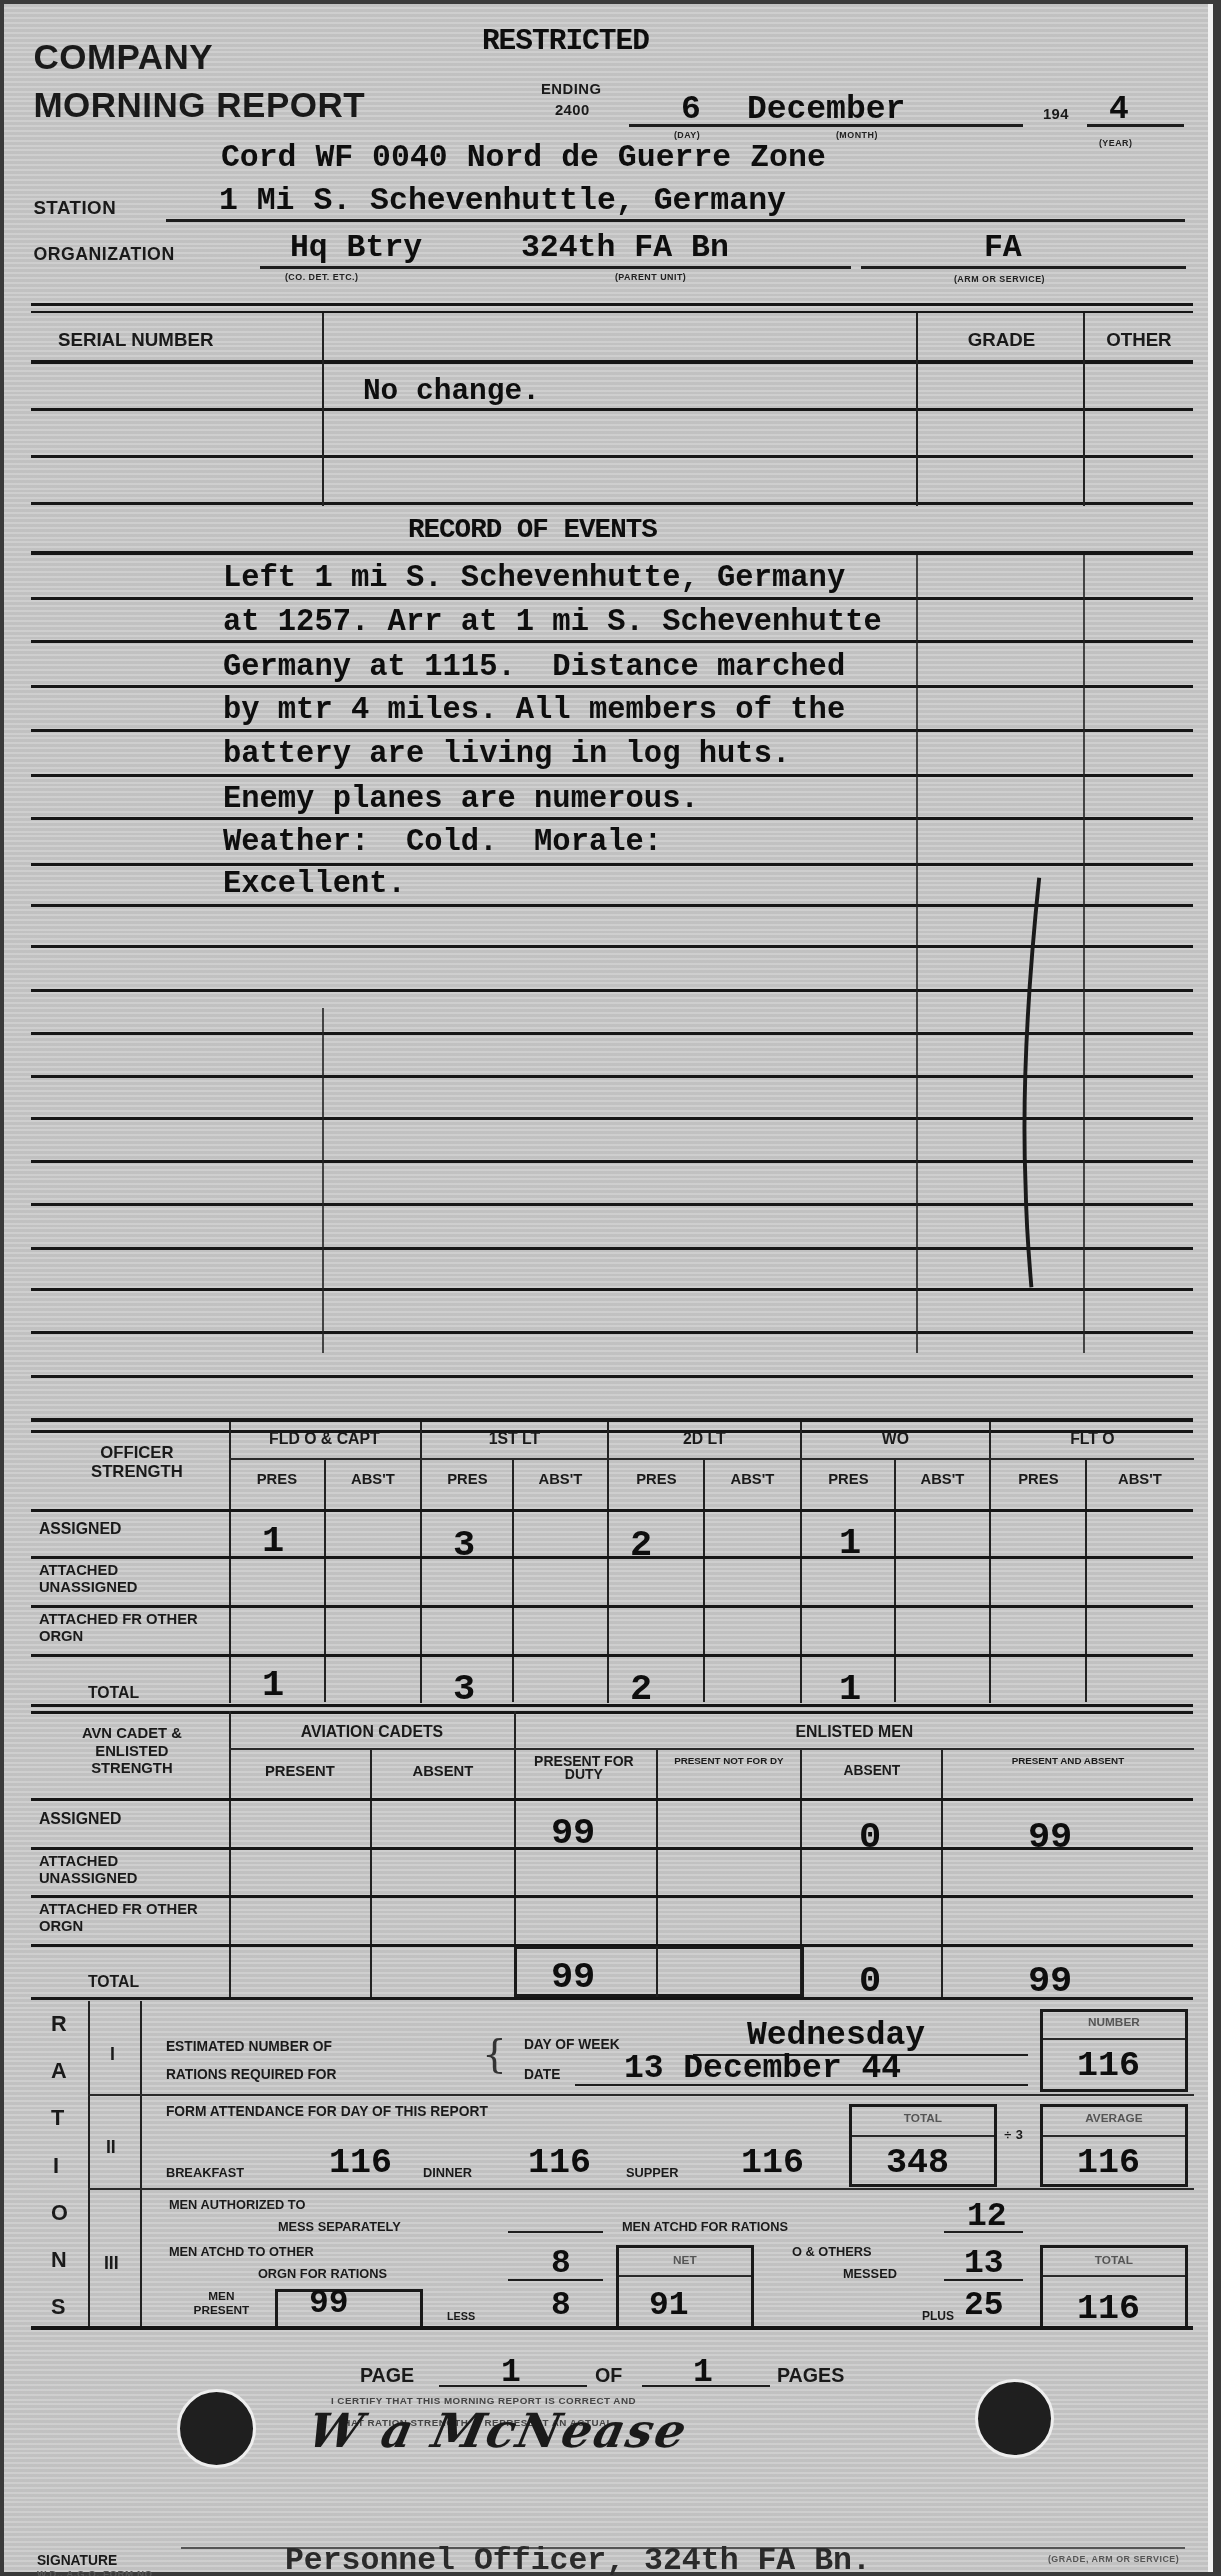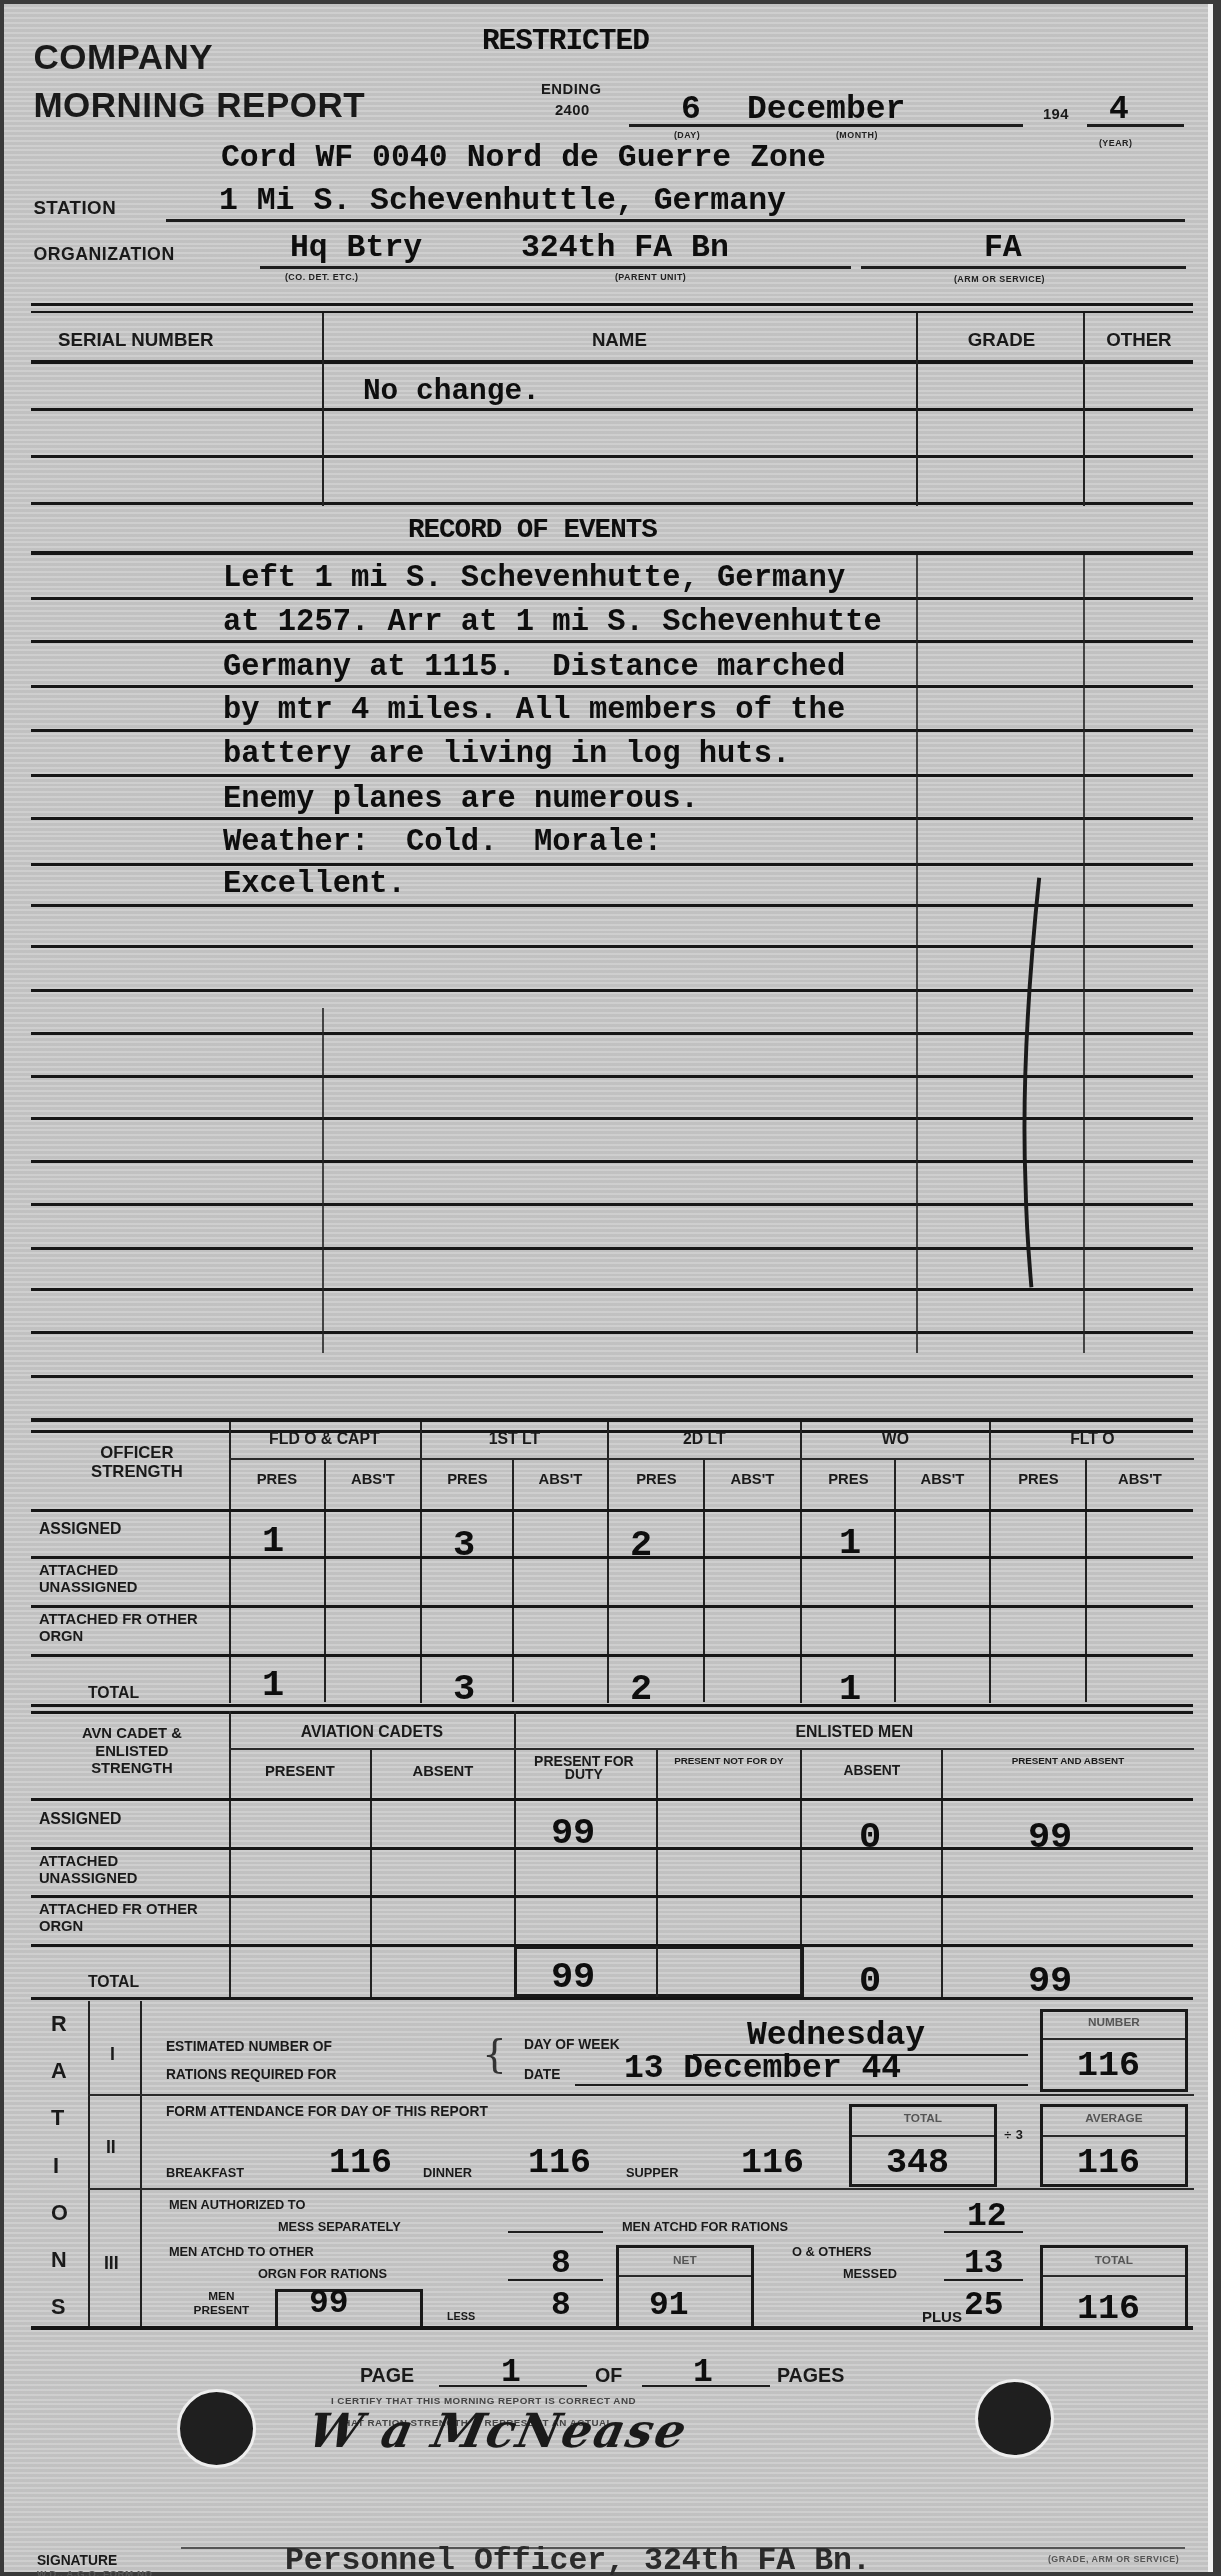--- a/index.html
+++ b/index.html
@@ -63,21 +63,20 @@
   <div class="abs typed" style="left:286px;top:226px;font-size:31.5px;">Hq Btry</div>
   <div class="abs typed" style="left:517px;top:226px;font-size:31.5px;">324th FA Bn</div>
   <div class="abs typed" style="left:980px;top:226px;font-size:31.5px;">FA</div>
   <div class="abs small-lbl" style="left:281px;top:268px;font-size:8.9px;">(CO. DET. ETC.)</div>
   <div class="abs small-lbl" style="left:611px;top:268px;font-size:8.9px;">(PARENT UNIT)</div>
   <div class="abs small-lbl" style="left:950px;top:270px;font-size:8.9px;">(ARM OR SERVICE)</div>
 
   <div class="hline" style="left:27.6px;top:299px;width:1162px;height:3px;"></div>
   <div class="hline" style="left:27.6px;top:307px;width:1162px;height:2px;"></div>
   <div class="hdr" style="left:29.5px;top:325px;width:286px;text-align:left;padding-left:24.6px;">SERIAL NUMBER</div>
-  <div class="hdr" style="left:320px;top:325px;width:591px;">NAME</div>
   <div class="hdr" style="left:914px;top:325px;width:167px;">GRADE</div>
   <div class="hdr" style="left:1081px;top:325px;width:108px;">OTHER</div>
   <div class="hline" style="left:27.6px;top:356px;width:1162px;"></div>
   <div class="abs typed" style="left:359px;top:370px;font-size:29.5px;">No change.</div>
   <div class="hline" style="left:27.6px;top:404px;width:1162px;height:3px;"></div>
   <div class="hline" style="left:27.6px;top:451px;width:1162px;height:3px;"></div>
   <div class="hline" style="left:27.6px;top:498px;width:1162px;height:3px;"></div>
   <div class="vline" style="left:318px;top:309px;height:193px;"></div>
   <div class="vline" style="left:912px;top:309px;height:193px;"></div>
   <div class="vline" style="left:1079px;top:309px;height:193px;"></div>
@@ -284,21 +283,21 @@
   <div class="box" style="left:1036px;top:2241px;width:148px;height:81px;border-bottom:none;"></div>
   <div class="hthin" style="left:1039px;top:2271px;width:142px;"></div>
   <div class="hdr" style="left:1036px;top:2249px;width:148px;font-size:11.8px;color:#555;">TOTAL</div>
 
   <div class="rowlbl" style="left:173px;top:2286px;font-size:11.8px;line-height:13.8px;width:89px;text-align:center;"><span>MEN</span><br><span>PRESENT</span></div>
   <div class="box" style="left:271px;top:2285px;width:148px;height:37px;border-bottom:none;"></div>
   <div class="abs typed" style="left:305px;top:2281px;font-size:33px;">99</div>
   <div class="rowlbl" style="left:443px;top:2304px;font-size:10.8px;">LESS</div>
   <div class="abs typed" style="left:547px;top:2283px;font-size:33px;">8</div>
   <div class="abs typed" style="left:645px;top:2283px;font-size:33px;">91</div>
-  <div class="rowlbl" style="left:878px;top:2304px;font-size:15px;padding-left:40px;">PLUS</div>
+  <div class="rowlbl" style="left:878px;top:2304px;font-size:12px;padding-left:40px;">PLUS</div>
   <div class="abs typed" style="left:960px;top:2283px;font-size:33px;">25</div>
   <div class="cell-num" style="left:1073px;top:2285px;font-size:35px;">116</div>
   <div class="hline" style="left:27.6px;top:2322px;width:1162px;"></div>
 
   <div class="rowlbl" style="left:356px;top:2363px;font-size:19.7px;">PAGE</div>
   <div class="underline" style="left:435px;top:2381px;width:148px;height:2px;"></div>
   <div class="abs typed" style="left:497px;top:2350px;font-size:33px;">1</div>
   <div class="rowlbl" style="left:591px;top:2363px;font-size:19.7px;">OF</div>
   <div class="underline" style="left:638px;top:2381px;width:128px;height:2px;"></div>
   <div class="abs typed" style="left:689px;top:2350px;font-size:33px;">1</div>

